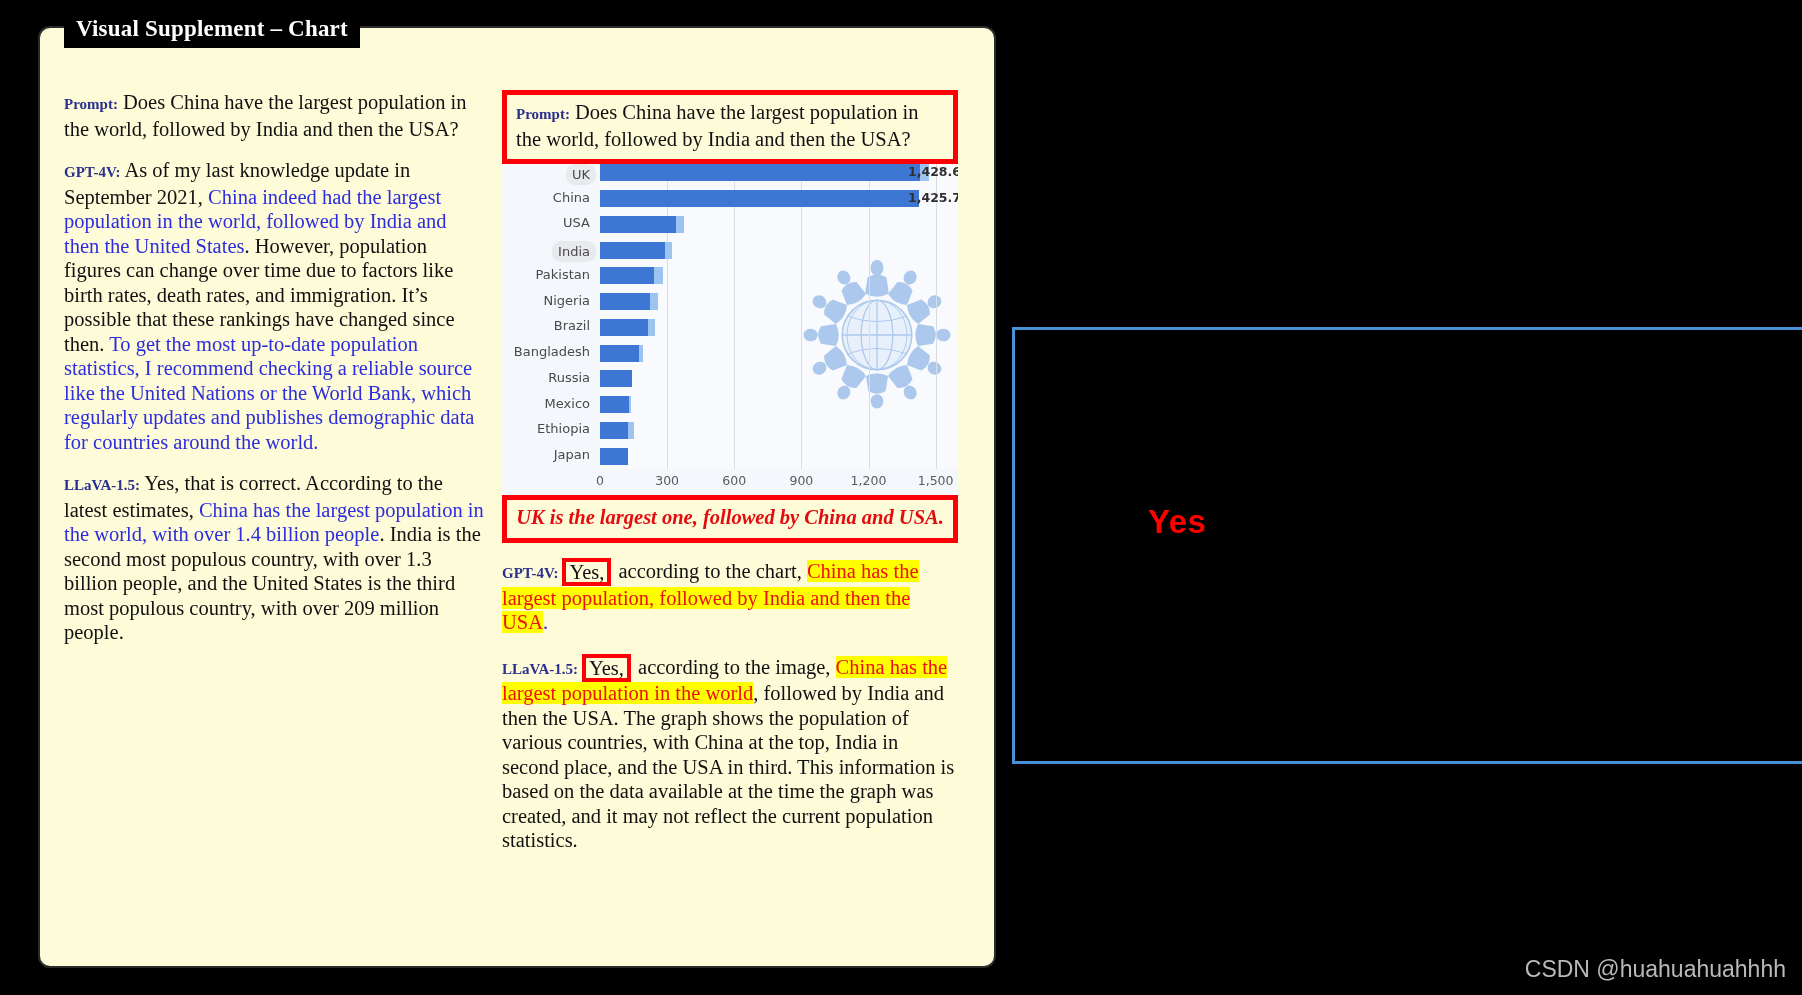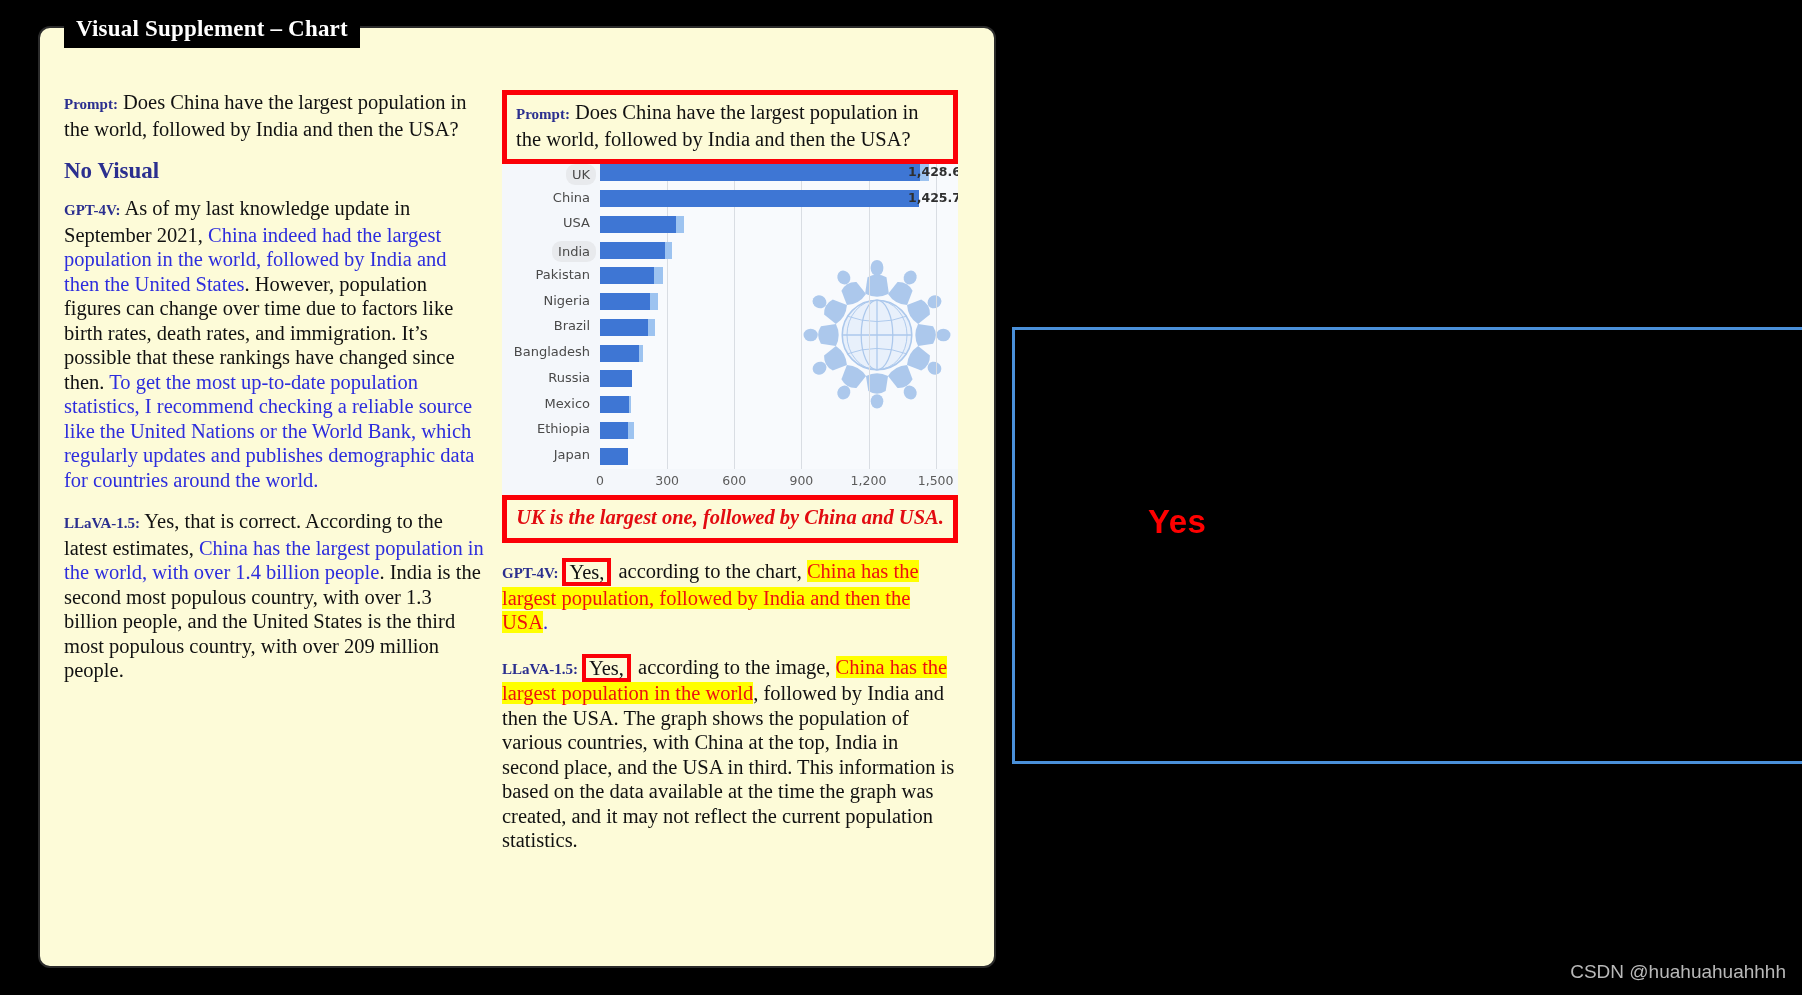--- a/index.html
+++ b/index.html
@@ -202,40 +202,39 @@
     font-family: "Liberation Sans", sans-serif;
     font-weight: bold;
     font-size: 33px;
     letter-spacing: 0.5px;
   }
   #watermark {
     position: absolute;
     right: 16px; bottom: 12px;
     color: #b9b9b9;
     font-family: "Liberation Sans", sans-serif;
-    font-size: 19px;
+    font-size: 23px;
   }
 </style>
 </head>
 <body>
 
 <div id="stage">
 
   <div id="figure-panel">
 
     <div id="figure-title">Visual Supplement – Chart</div>
 
     <div class="col" id="left-col">
 
       <div class="blk para">
         <span class="lbl">Prompt:</span>
         <span>Does China have the largest population in the world, followed by India and then the USA?</span>
       </div>
 
-      <div class="heading-novisual">No Visual</div>
 
       <div class="blk para">
         <span class="lbl">GPT-4V:</span>
         <span>As of my last knowledge update in September 2021, </span><span class="blue">China indeed had the largest population in the world, followed by India and then the United States</span><span>. However, population figures can change over time due to factors like birth rates, death rates, and immigration. It’s possible that these rankings have changed since then. </span><span class="blue">To get the most up-to-date population statistics, I recommend checking a reliable source like the United Nations or the World Bank, which regularly updates and publishes demographic data for countries around the world.</span>
       </div>
 
       <div class="blk para">
         <span class="lbl">LLaVA-1.5:</span>
         <span>Yes, that is correct. According to the latest estimates, </span><span class="blue">China has the largest population in the world, with over 1.4 billion people</span><span>. India is the second most populous country, with over 1.3 billion people, and the United States is the third most populous country, with over 209 million people.</span>
       </div>

